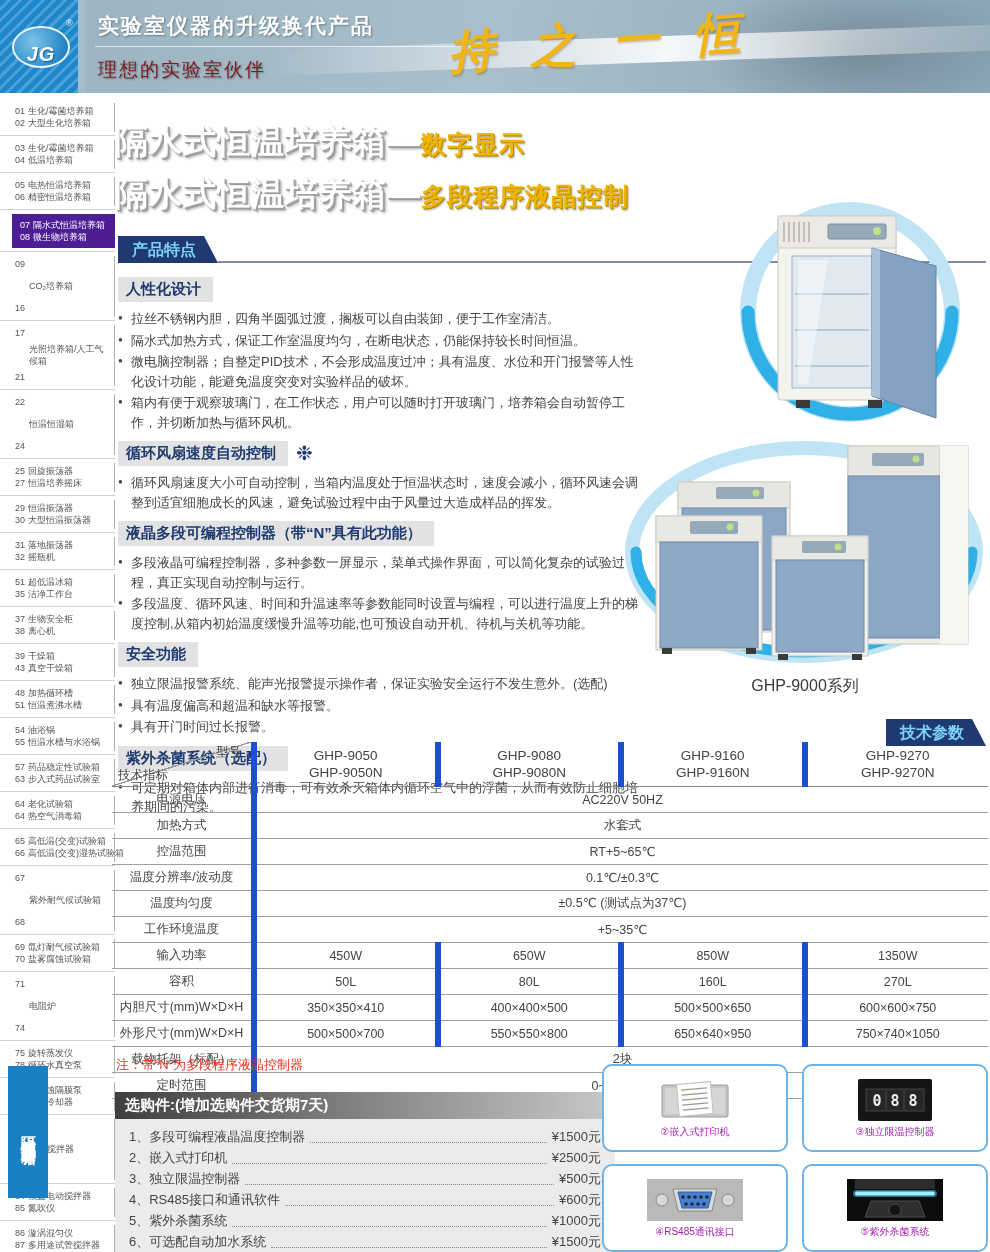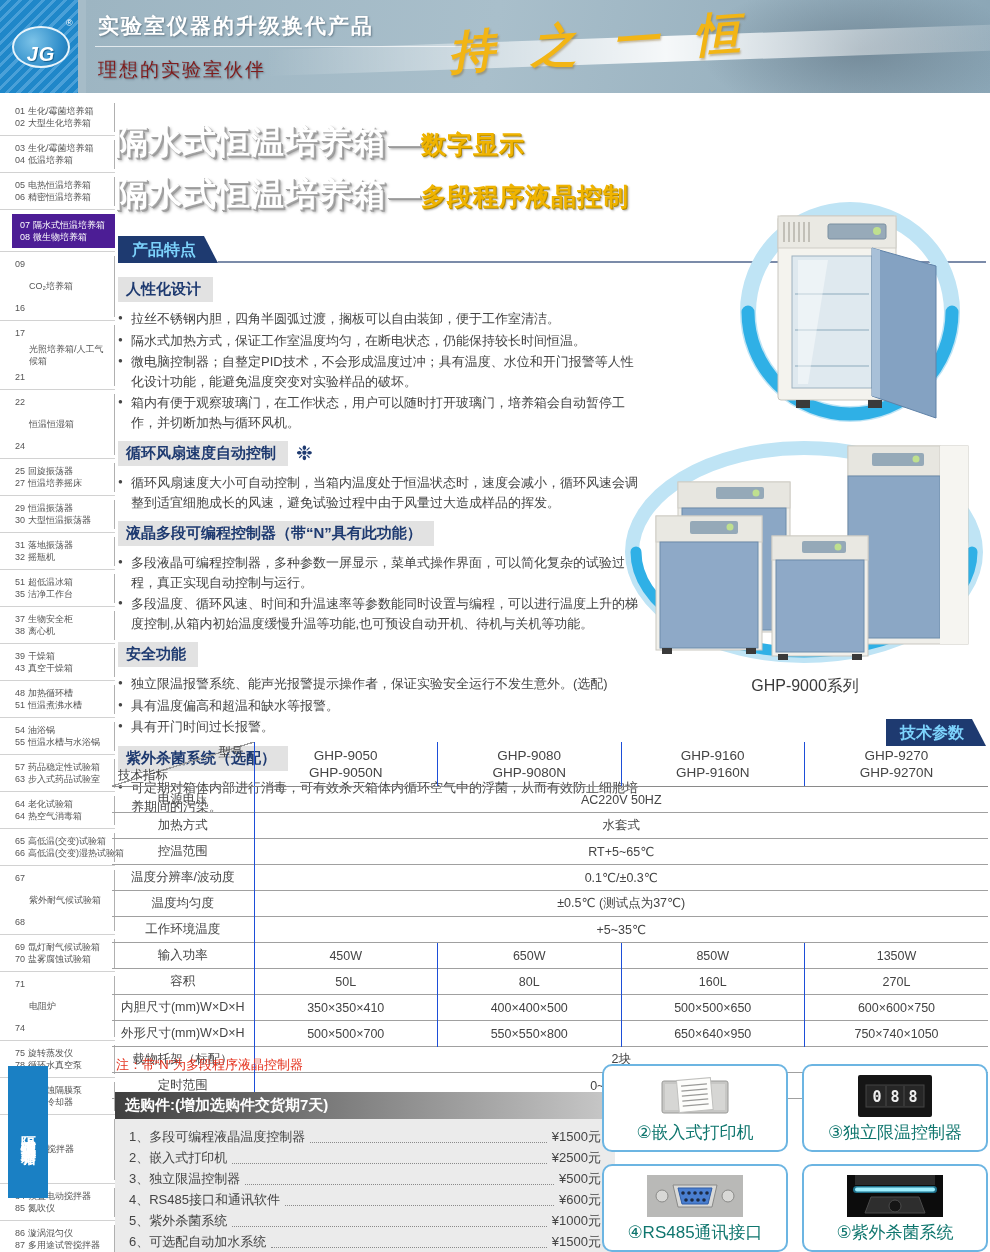--- a/index.html
+++ b/index.html
@@ -74,21 +74,21 @@
   
   .photo1{position:absolute;left:700px;top:190px;}
   .photo2{position:absolute;left:620px;top:424px;}
   .series-caption{position:absolute;left:622px;top:676px;width:366px;text-align:center;
         font-size:16px;color:#3a3a3a;}
 
   
   .spec-table{position:absolute;left:112px;top:742px;width:876px;border-collapse:collapse;
         table-layout:fixed;font-size:12.5px;color:#444;}
   .spec-table td{border-top:1px solid #a0a0a0;text-align:center;padding:2px 3px;height:21px;}
-  .spec-table td:nth-child(n+2){border-left:1px solid #1d4ed8;}
+  .spec-table td:nth-child(n+2){border-left:6px solid #1d4ed8;}
   .spec-table tr.hdr td{border-top:none;border-bottom:1px solid #8a8a8a;height:40px;font-size:13.5px;}
   .spec-table td.lbl{font-size:12.5px;}
   .corner{position:relative;
         background:linear-gradient(to bottom right,transparent calc(50% - 0.7px),#9a9a9a calc(50% - 0.7px),#9a9a9a calc(50% + 0.7px),transparent calc(50% + 0.7px));}
   .corner .c-top{position:absolute;top:2px;right:10px;font-size:12.5px;}
   .corner .c-bot{position:absolute;bottom:2px;left:6px;font-size:12.5px;}
   .spec-table tr.empty td{height:30px;border-bottom:none;}
   .model-cell span{display:block;line-height:17px;}
 
   .table-note{position:absolute;left:116px;top:1056px;font-size:13px;color:#e5321e;}
@@ -99,21 +99,21 @@
         font-size:15px;padding:4px 10px;}
   .options-body{background:#ebebeb;padding:7px 14px 8px 14px;}
   .opt-line{display:flex;align-items:flex-end;font-size:13px;color:#454545;line-height:21px;}
   .opt-line .dots{flex:1;border-bottom:1.5px dotted #8a8a8a;margin:0 5px 4px 5px;}
 
   
   .cards{position:absolute;left:602px;top:1064px;width:386px;display:grid;
         grid-template-columns:1fr 1fr;gap:12px 14px;}
   .card{border:2px solid #6cb5e2;border-radius:10px;background:#fff;height:84px;
         display:flex;flex-direction:column;align-items:center;justify-content:center;gap:2px;}
-  .card-caption{font-size:17px;color:#0f766e;}
+  .card-caption{font-size:10px;color:#a21caf;}
 </style>
 </head>
 <body>
 
 <div class="page">
 
   <div class="top-banner">
     <div class="band">
       <div class="cloud"></div>
       <div class="flare"></div>

